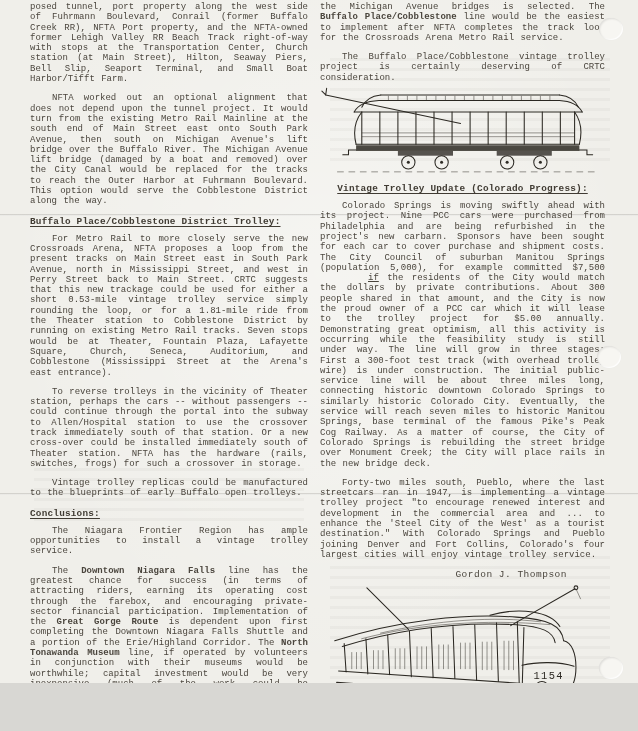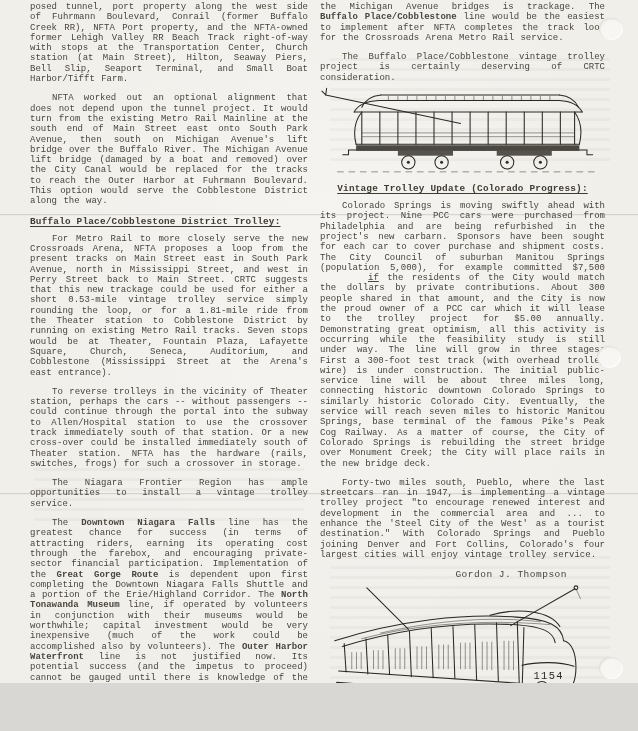--- a/index.html
+++ b/index.html
@@ -81,26 +81,28 @@
   <div class="ghost" style="left:330px; top:58px;  width:280px; height:108px;"></div>
   <div class="ghost" style="left:330px; top:556px; width:280px; height:130px;"></div>
   <div class="ghost" style="left:34px;  top:468px; width:270px; height:60px;"></div>
 
   <div class="col col-left">
     <p class="para cont"><span>posed tunnel, port property along the west side of Fuhrmann Boulevard, Conrail (former Buffalo Creek RR), NFTA Port property, and the NFTA-owned former Lehigh Valley RR Beach Track right-of-way with stops at the Transportation Center, Church station (at Main Street), Hilton, Seaway Piers, Bell Slip, Seaport Terminal, and Small Boat Harbor/Tifft Farm.</span></p>
     <p class="para"><span>NFTA worked out an optional alignment that does not depend upon the tunnel project.  It would turn from the existing Metro Rail Mainline at the south end of Main Street east onto South Park Avenue, then south on Michigan Avenue's lift bridge over the Buffalo River.  The Michigan Avenue lift bridge (damaged by a boat and removed) over the City Canal would be replaced for the tracks to reach the Outer Harbor at Fuhrmann Boulevard.  This option would serve the Cobblestone District along the way.</span></p>
     <h3 class="heading">Buffalo Place/Cobblestone District Trolley:</h3>
     <p class="para"><span>For Metro Rail to more closely serve the new Crossroads Arena, NFTA proposes a loop from the present tracks on Main Street east in South Park Avenue, north in Mississippi Street, and west in Perry Street back to Main Street.  CRTC suggests that this new trackage could be used for either a short 0.53-mile vintage trolley service simply rounding the loop, or for a 1.81-mile ride from the Theater station to Cobblestone District by running on existing Metro Rail tracks.  Seven stops would be at Theater, Fountain Plaza, Lafayette Square, Church, Seneca, Auditorium, and Cobblestone (Mississippi Street at the Arena's east entrance).</span></p>
     <p class="para"><span>To reverse trolleys in the vicinity of Theater station, perhaps the cars -- without passengers -- could continue through the portal into the subway to Allen/Hospital station to use the crossover track immediately south of that station.  Or a new cross-over could be installed immediately south of Theater station.  NFTA has the hardware (rails, switches, frogs) for such a crossover in storage.</span></p>
+    <p class="para"><span>Vintage trolley replicas could be manufactured to the blueprints of early Buffalo open trolleys.</span></p>
+    <h3 class="heading">Conclusions:</h3>
     <p class="para"><span>The Niagara Frontier Region has ample opportunities to install a vintage trolley service.</span></p>
     <p class="para"><span>The </span><span class="b">Downtown Niagara Falls</span><span> line has the greatest chance for success (in terms of attracting riders, earning its operating cost through the farebox, and encouraging private-sector financial participation.  Implementation of the </span><span class="b">Great Gorge Route</span><span> is dependent upon first completing the Downtown Niagara Falls Shuttle and a portion of the Erie/Highland Corridor.  The </span><span class="b">North Tonawanda Museum</span><span> line, if operated by volunteers in conjunction with their museums would be worthwhile; capital investment would be very inexpensive (much of the work could be accomplished also by volunteers). The </span><span class="b">Outer Harbor Waterfront</span><span> line is not justified now.  Its potential success (and the impetus to proceed) cannot be gauged until there is knowledge of the development that would take place on the port land.  Also, it is dependent upon completion of a part of the Airport Corridor and future construction of the City's Buffalo River Tunnel (intended as replacement for the Skyway) unless the route via</span></p>
   </div>
 
   <div class="col col-right">
-    <p class="para cont"><span>the Michigan Avenue bridges is trackage.  The </span><span class="b">Buffalo Place/Cobblestone</span><span> line would be the easiest to implement after NFTA completes the track loop for the Crossroads Arena Metro Rail service.</span></p>
+    <p class="para cont"><span>the Michigan Avenue bridges is selected.  The </span><span class="b">Buffalo Place/Cobblestone</span><span> line would be the easiest to implement after NFTA completes the track loop for the Crossroads Arena Metro Rail service.</span></p>
     <p class="para" style="margin-bottom:2px;"><span>The Buffalo Place/Cobblestone vintage trolley project is certainly deserving of CRTC consideration.</span></p>
 
     <div class="illus">
       <svg width="285" height="92" viewBox="0 0 300 96">
 
         <path class="ln" d="M6,10 L148,40"></path>
         <path class="ln" d="M6,10 l-4,-4 M6,10 l1,-7" stroke-width=".8"></path>
 
         <path class="ln" d="M64,10 H252" stroke-width="2"></path>
         <path class="ln" d="M64,10 C54,11 47,16 44,23 M252,10 C262,11 269,16 272,23"></path>

